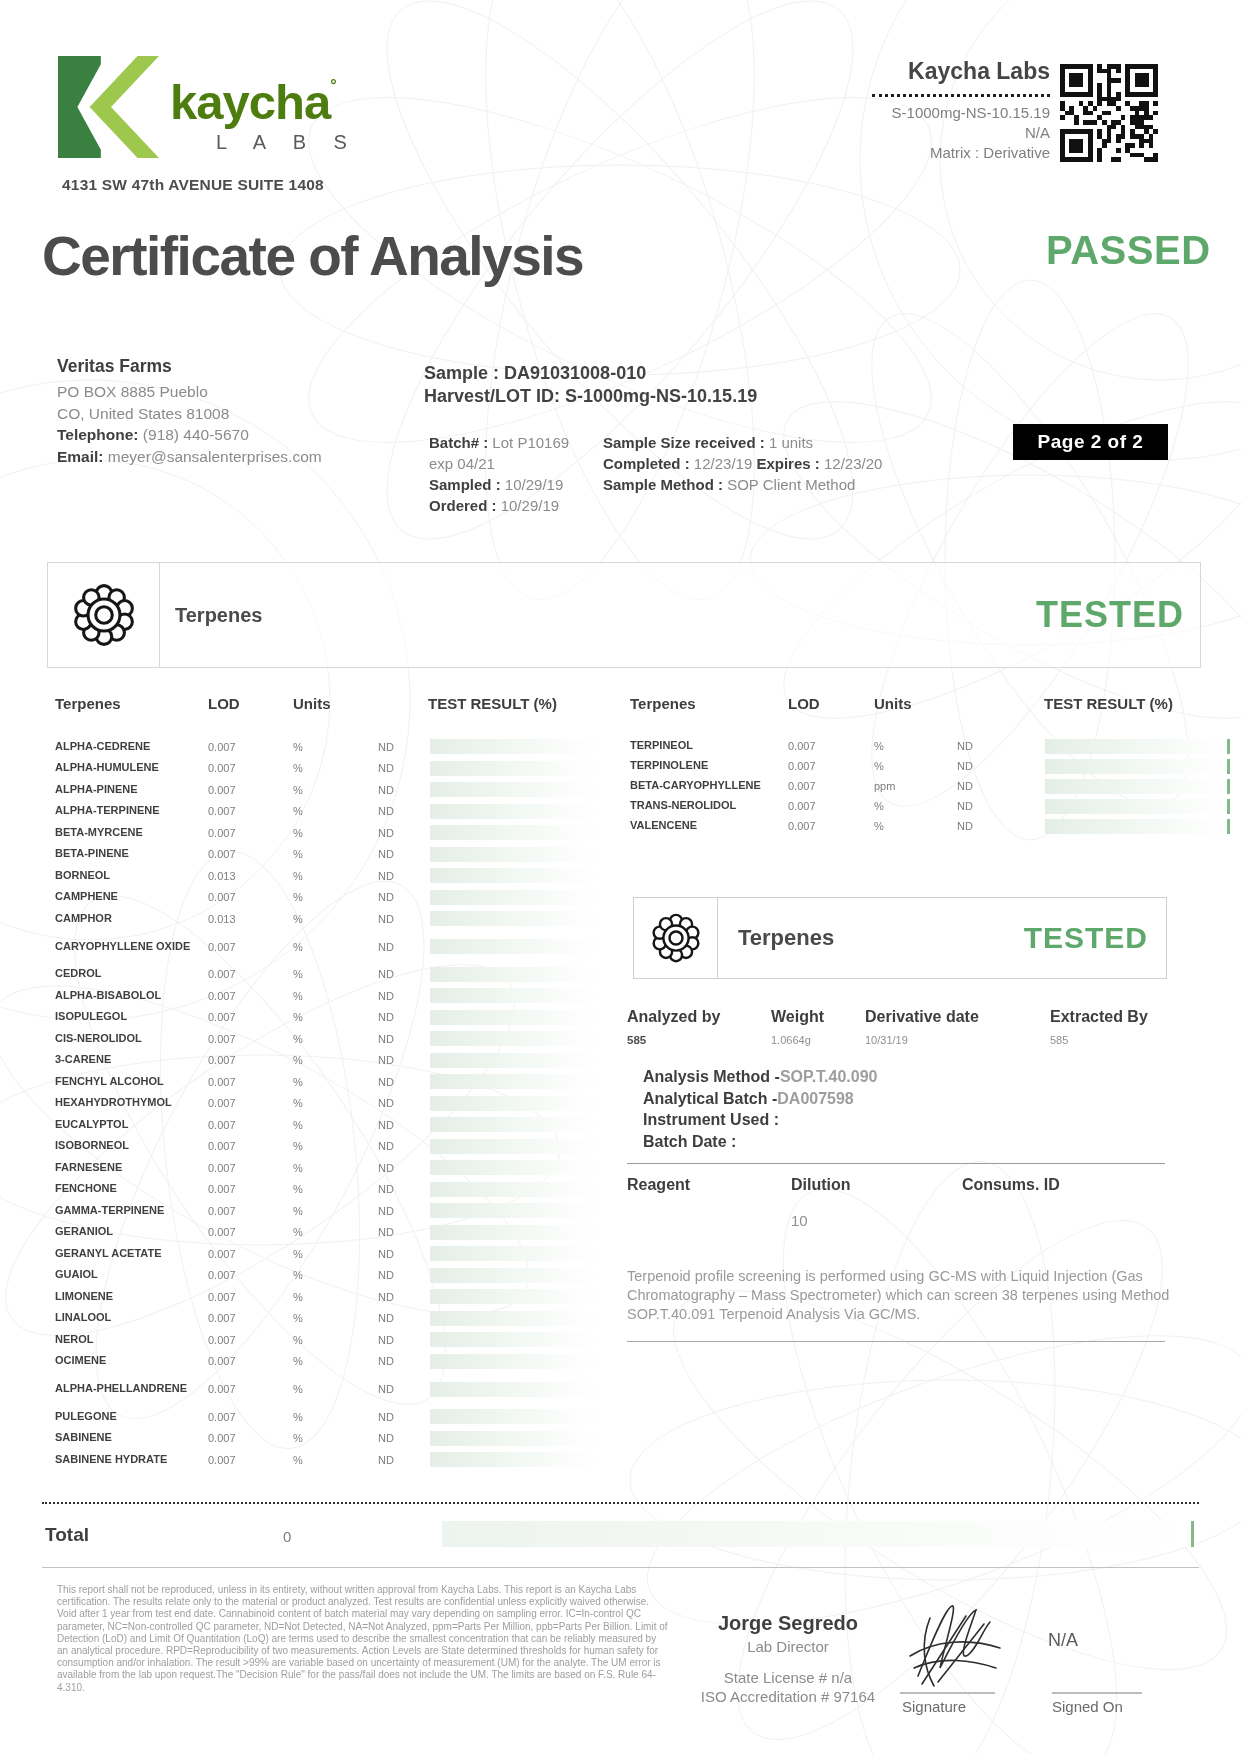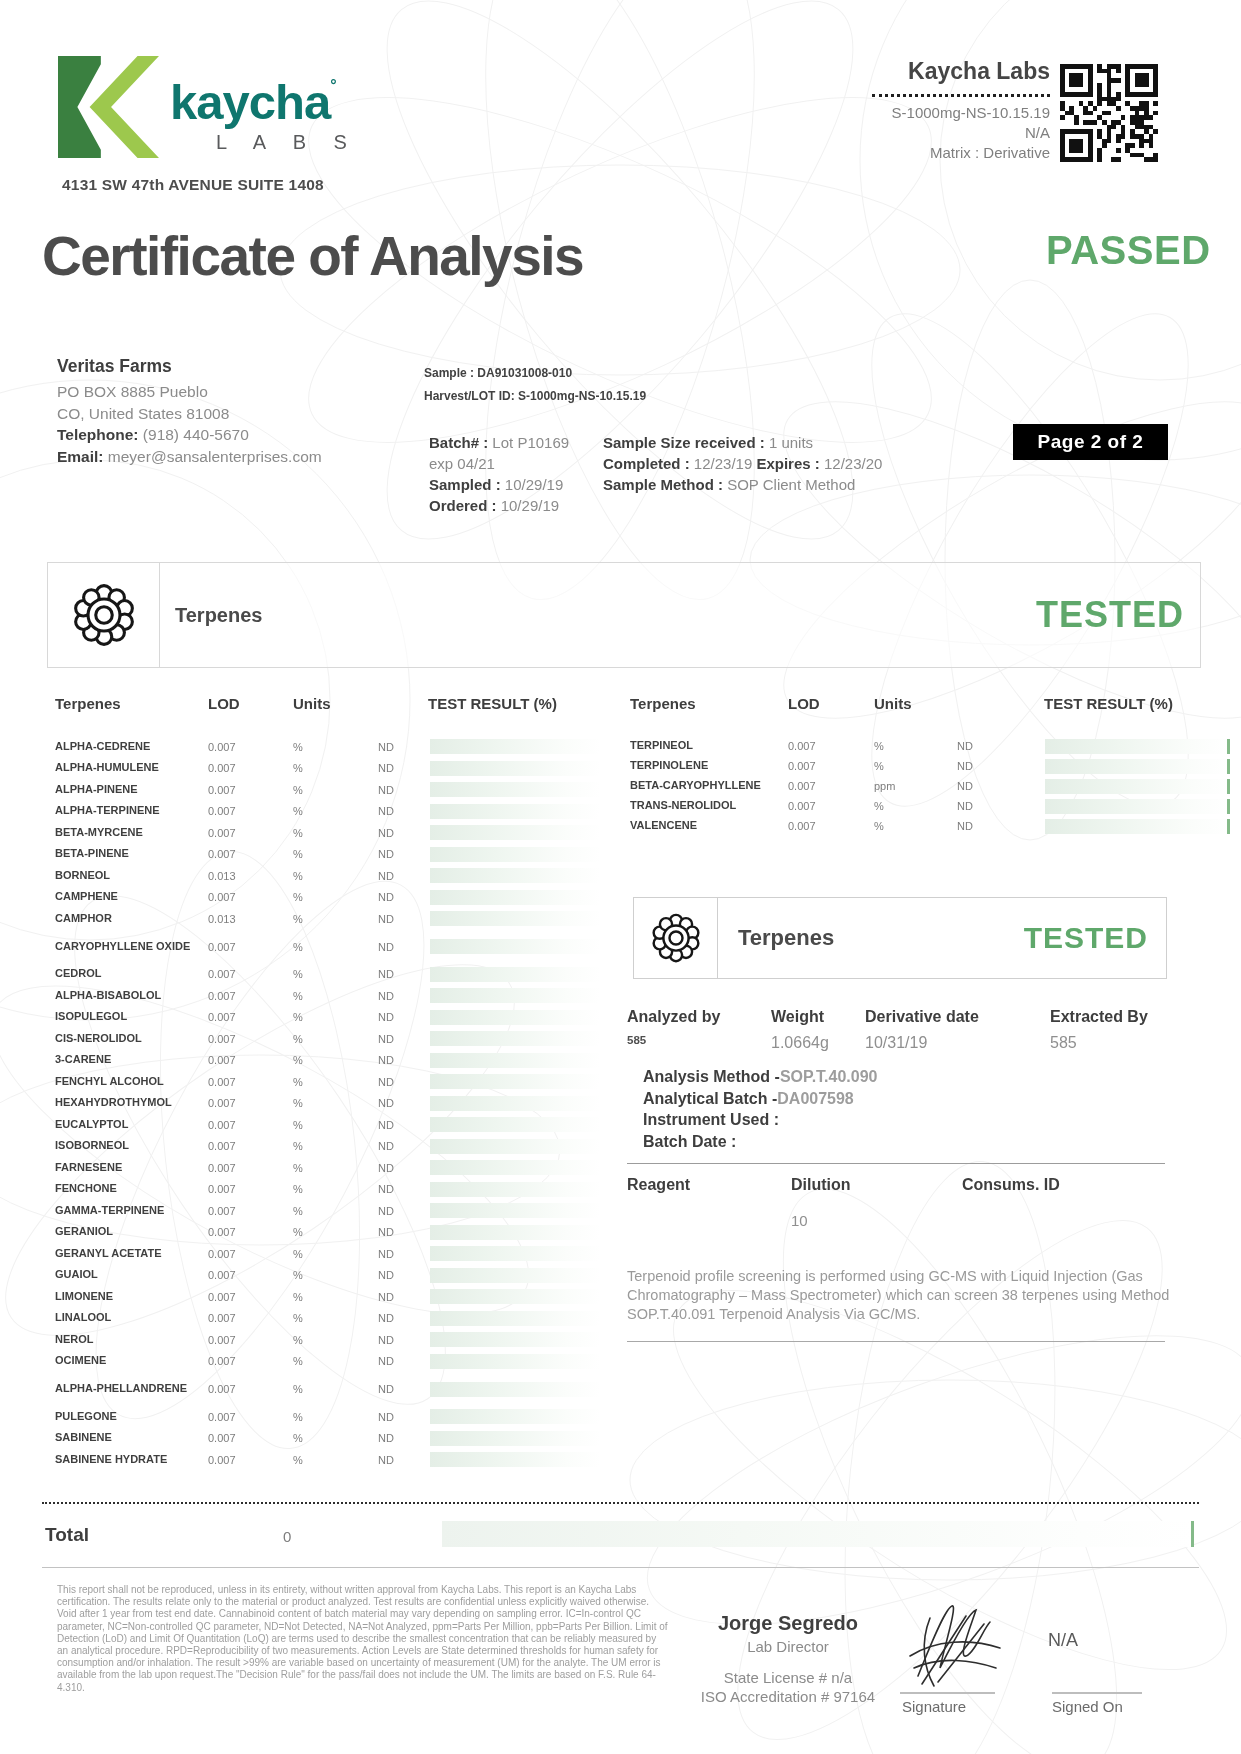--- a/index.html
+++ b/index.html
@@ -4,40 +4,40 @@
 <style>
   html,body{margin:0;padding:0;background:#e9e9e9;}
   .page{position:relative;width:1241px;height:1754px;margin:0 auto;background:#ffffff;
         font-family:"Liberation Sans",sans-serif;color:#4c4c4c;overflow:hidden;}
   .page > *{position:absolute;z-index:1;}
   svg.bg{left:0;top:0;z-index:0;}
 
   
   .logo{left:58px;top:56px;display:flex;align-items:flex-start;}
   .logo .words{margin-left:10px;margin-top:22px;}
-  .wordmark{font-size:49px;font-weight:600;color:#0f766e;letter-spacing:-1px;line-height:1;}
+  .wordmark{font-size:49px;font-weight:600;color:#4d7c0f;letter-spacing:-1px;line-height:1;}
   .wordmark sup{font-size:16px;vertical-align:28px;}
   .wordsub{font-size:20px;color:#595a5c;letter-spacing:11px;margin-top:4px;padding-left:46px;font-weight:500;}
   .address{left:62px;top:176px;font-size:15.5px;font-weight:bold;color:#4d4d4d;letter-spacing:.2px;}
 
   .codebox{left:770px;top:58px;width:280px;text-align:right;}
   .codebox .labname{font-size:23px;font-weight:bold;color:#454545;}
   .codebox .dots{width:178px;margin:9px 0 6px auto;border-top:3px dotted #1f1f1f;}
   .codebox .ln{font-size:15px;color:#7f7f7f;line-height:20px;}
   .qr{left:1060px;top:64px;}
 
   .doc-title{left:42px;top:224px;font-size:55px;font-weight:bold;color:#4c4c4c;letter-spacing:-1.5px;}
   .passed{left:1046px;top:228px;font-size:40px;font-weight:bold;color:var(--green);letter-spacing:.5px;}
 
   
   .client{left:57px;top:356px;}
   .client .cname{font-size:17.5px;font-weight:bold;color:#3f3f3f;}
   .client .clines{margin-top:4px;font-size:15.5px;color:#8b8b8b;line-height:21.5px;}
   .client b{color:#3f3f3f;}
-  .sampleinfo{left:424px;top:362px;font-size:12px;font-weight:bold;color:#424242;line-height:23px;}
+  .sampleinfo{left:424px;top:362px;font-size:18px;font-weight:bold;color:#424242;line-height:23px;}
   .batchcol{font-size:15px;line-height:21px;color:#8b8b8b;}
   .batchcol b{color:#3f3f3f;}
   .bc1{left:429px;top:432px;width:174px;}
   .bc2{left:603px;top:432px;width:430px;}
   .pagebadge{left:1013px;top:424px;width:155px;height:36px;background:#000;color:#fff;
              font-size:19px;font-weight:bold;text-align:center;line-height:36px;letter-spacing:.5px;}
 
   
   .band{left:47px;top:562px;width:1152px;height:104px;border:1px solid #d8d8d8;display:flex;align-items:center;background:rgba(255,255,255,.55);}
   .band .icell{width:111px;height:100%;border-right:1px solid #d8d8d8;display:flex;align-items:center;justify-content:center;}
@@ -73,21 +73,21 @@
   .tick{position:absolute;right:0;top:0;width:3px;height:100%;background:var(--tick);}
 
   
   .panelbox{left:633px;top:897px;width:532px;height:80px;border:1px solid #cfcfcf;display:flex;align-items:center;background:rgba(255,255,255,.55);}
   .panelbox .icell{width:83px;height:100%;border-right:1px solid #cfcfcf;display:flex;align-items:center;justify-content:center;}
   .panelbox .stitle{font-size:22px;font-weight:bold;color:#4a4a4a;padding-left:20px;}
   .panelbox .tested{margin-left:auto;margin-right:18px;font-size:30px;font-weight:bold;color:var(--green);letter-spacing:1px;}
 
   .meta{left:627px;top:1008px;width:538px;height:56px;}
   .meta .h{position:absolute;top:0;font-size:16px;font-weight:bold;color:#3e3e3e;}
-  .meta .v{position:absolute;top:26px;font-size:16px;color:#8f8f8f;}
+  .meta .v{position:absolute;top:26px;font-size:11px;color:#8f8f8f;}
   .meta .v.bold{font-weight:bold;font-size:11.5px;color:#4f4f4f;}
   .mh1{left:0;} .mh2{left:144px;} .mh3{left:238px;} .mh4{left:423px;}
 
   .analysis{left:627px;top:1066px;font-size:16px;line-height:21.5px;}
   .analysis b{color:#3e3e3e;margin-left:16px;}
   .analysis .gv{color:#9d9d9d;font-weight:bold;}
   .divider1{left:627px;top:1163px;width:538px;border-top:1px solid #9c9c9c;}
   .reagent{left:627px;top:1176px;width:538px;height:64px;}
   .reagent .h{position:absolute;top:0;font-size:16px;font-weight:bold;color:#3e3e3e;}
   .rg1{left:0;} .rg2{left:164px;} .rg3{left:335px;}

